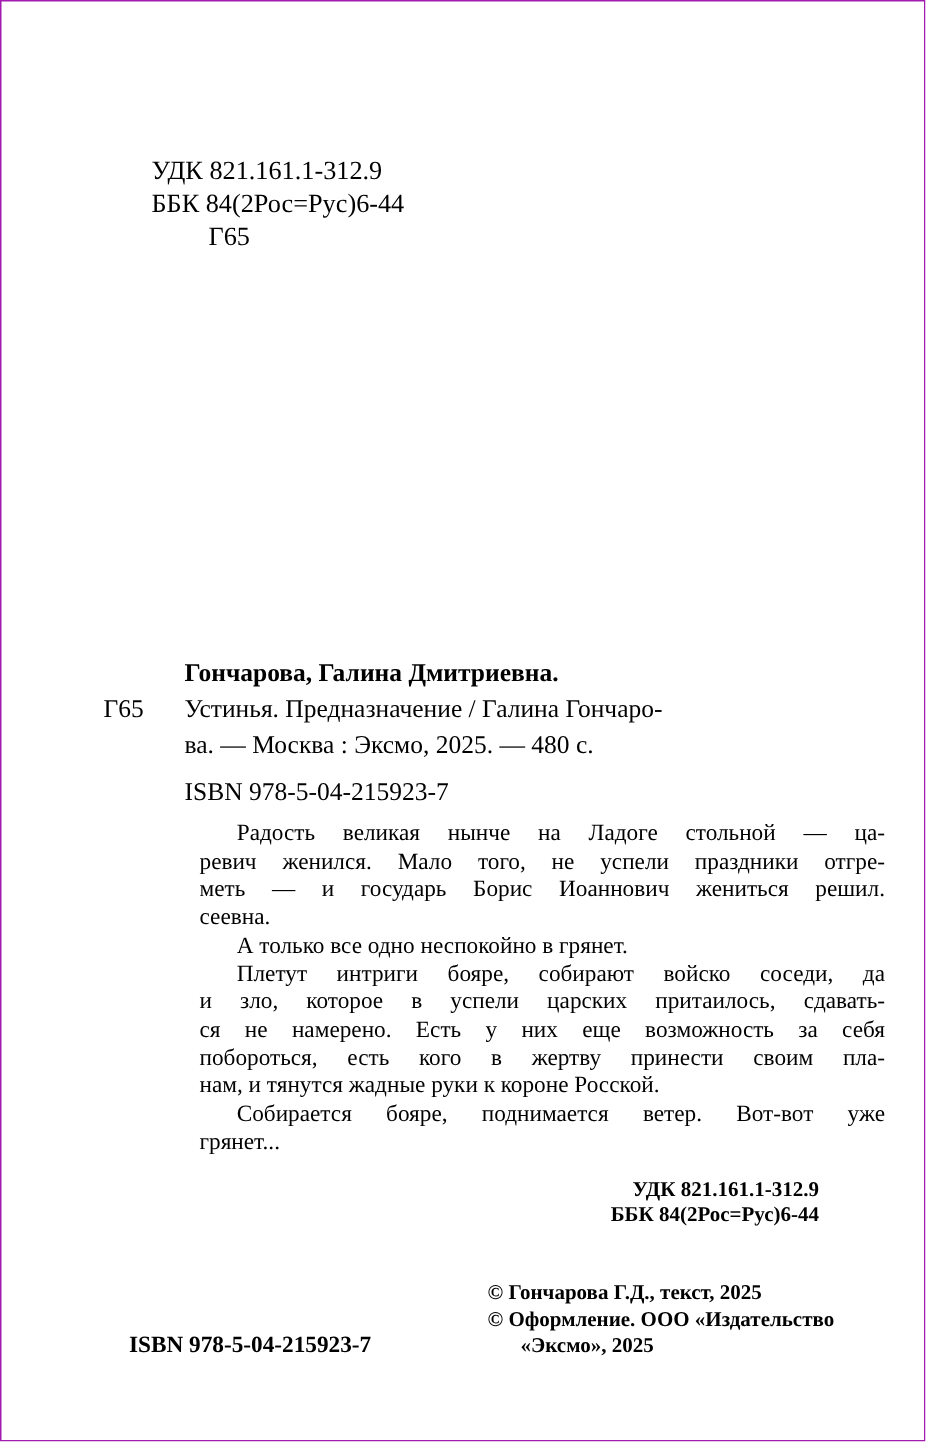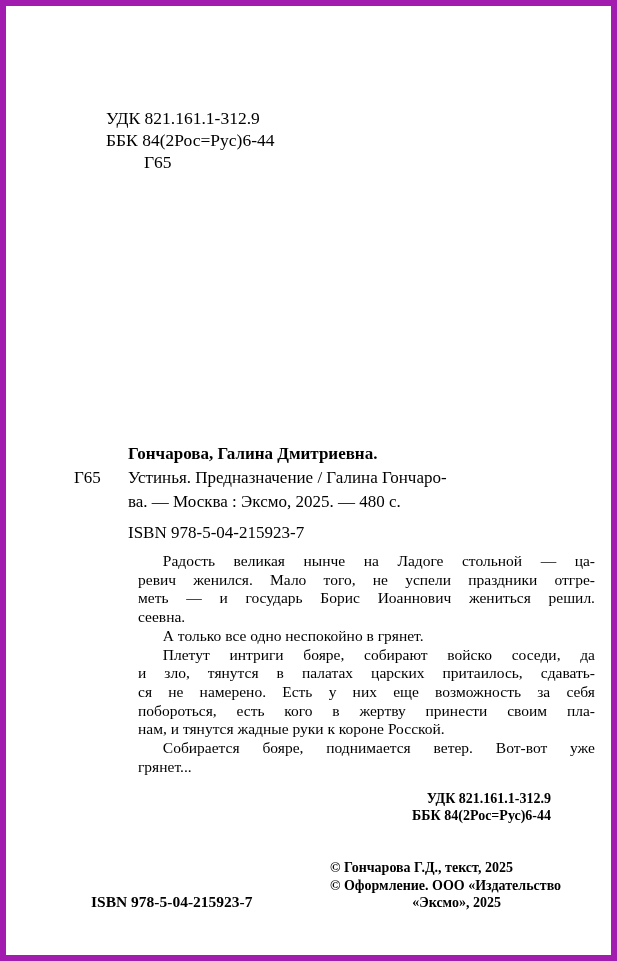--- a/index.html
+++ b/index.html
@@ -7,21 +7,21 @@
   body {
     font-family: "Liberation Serif", "DejaVu Serif", serif;
     color: #000;
     width: 617px;
   }
   .page {
     position: relative;
     width: 617px;
     height: 961px;
     background: #fff;
-    border: 6px solid #a21caf;
+    border: 1px solid #a21caf;
     overflow: hidden;
   }
   .top-block {
     position: absolute;
     left: 100px;
     top: 101px;
     font-size: 17.5px;
     line-height: 22px;
     white-space: nowrap;
   }
@@ -65,21 +65,21 @@
   }
   .copyright {
     position: absolute;
     left: 324px;
     top: 853px;
     font-weight: bold;
     font-size: 14px;
     line-height: 17.5px;
     white-space: nowrap;
   }
-  .copyright .indent3 { margin-left: 22px; text-align: center; }
+  .copyright .indent3 { margin-left: 22px; }
   .isbn-bottom {
     position: absolute;
     left: 85px;
     top: 887px;
     font-weight: bold;
     font-size: 15.5px;
     white-space: nowrap;
   }
 </style>
 </head>
@@ -103,21 +103,21 @@
     <div class="isbn-mid">ISBN 978-5-04-215923-7</div>
   </div>
 
   <div class="annotation">
       <div class="ann-line first">Радость великая нынче на Ладоге стольной — ца-</div>
       <div class="ann-line">ревич женился. Мало того, не успели праздники отгре-</div>
       <div class="ann-line">меть — и государь Борис Иоаннович жениться решил.</div>
       <div class="ann-line last">сеевна.</div>
       <div class="ann-line first last">А только все одно неспокойно в грянет.</div>
       <div class="ann-line first">Плетут интриги бояре, собирают войско соседи, да</div>
-      <div class="ann-line">и зло, тянутся в палатах царских притаилось, сдавать-</div>
+      <div class="ann-line">и зло, которое в успели царских притаилось, сдавать-</div>
       <div class="ann-line">ся не намерено. Есть у них еще возможность за себя</div>
       <div class="ann-line">побороться, есть кого в жертву принести своим пла-</div>
       <div class="ann-line last">нам, и тянутся жадные руки к короне Росской.</div>
       <div class="ann-line first">Собирается бояре, поднимается ветер. Вот-вот уже</div>
       <div class="ann-line last">грянет...</div>
     </div>
 
   <div class="credits-right">
     <div>УДК 821.161.1-312.9</div>
     <div>ББК 84(2Рос=Рус)6-44</div>

